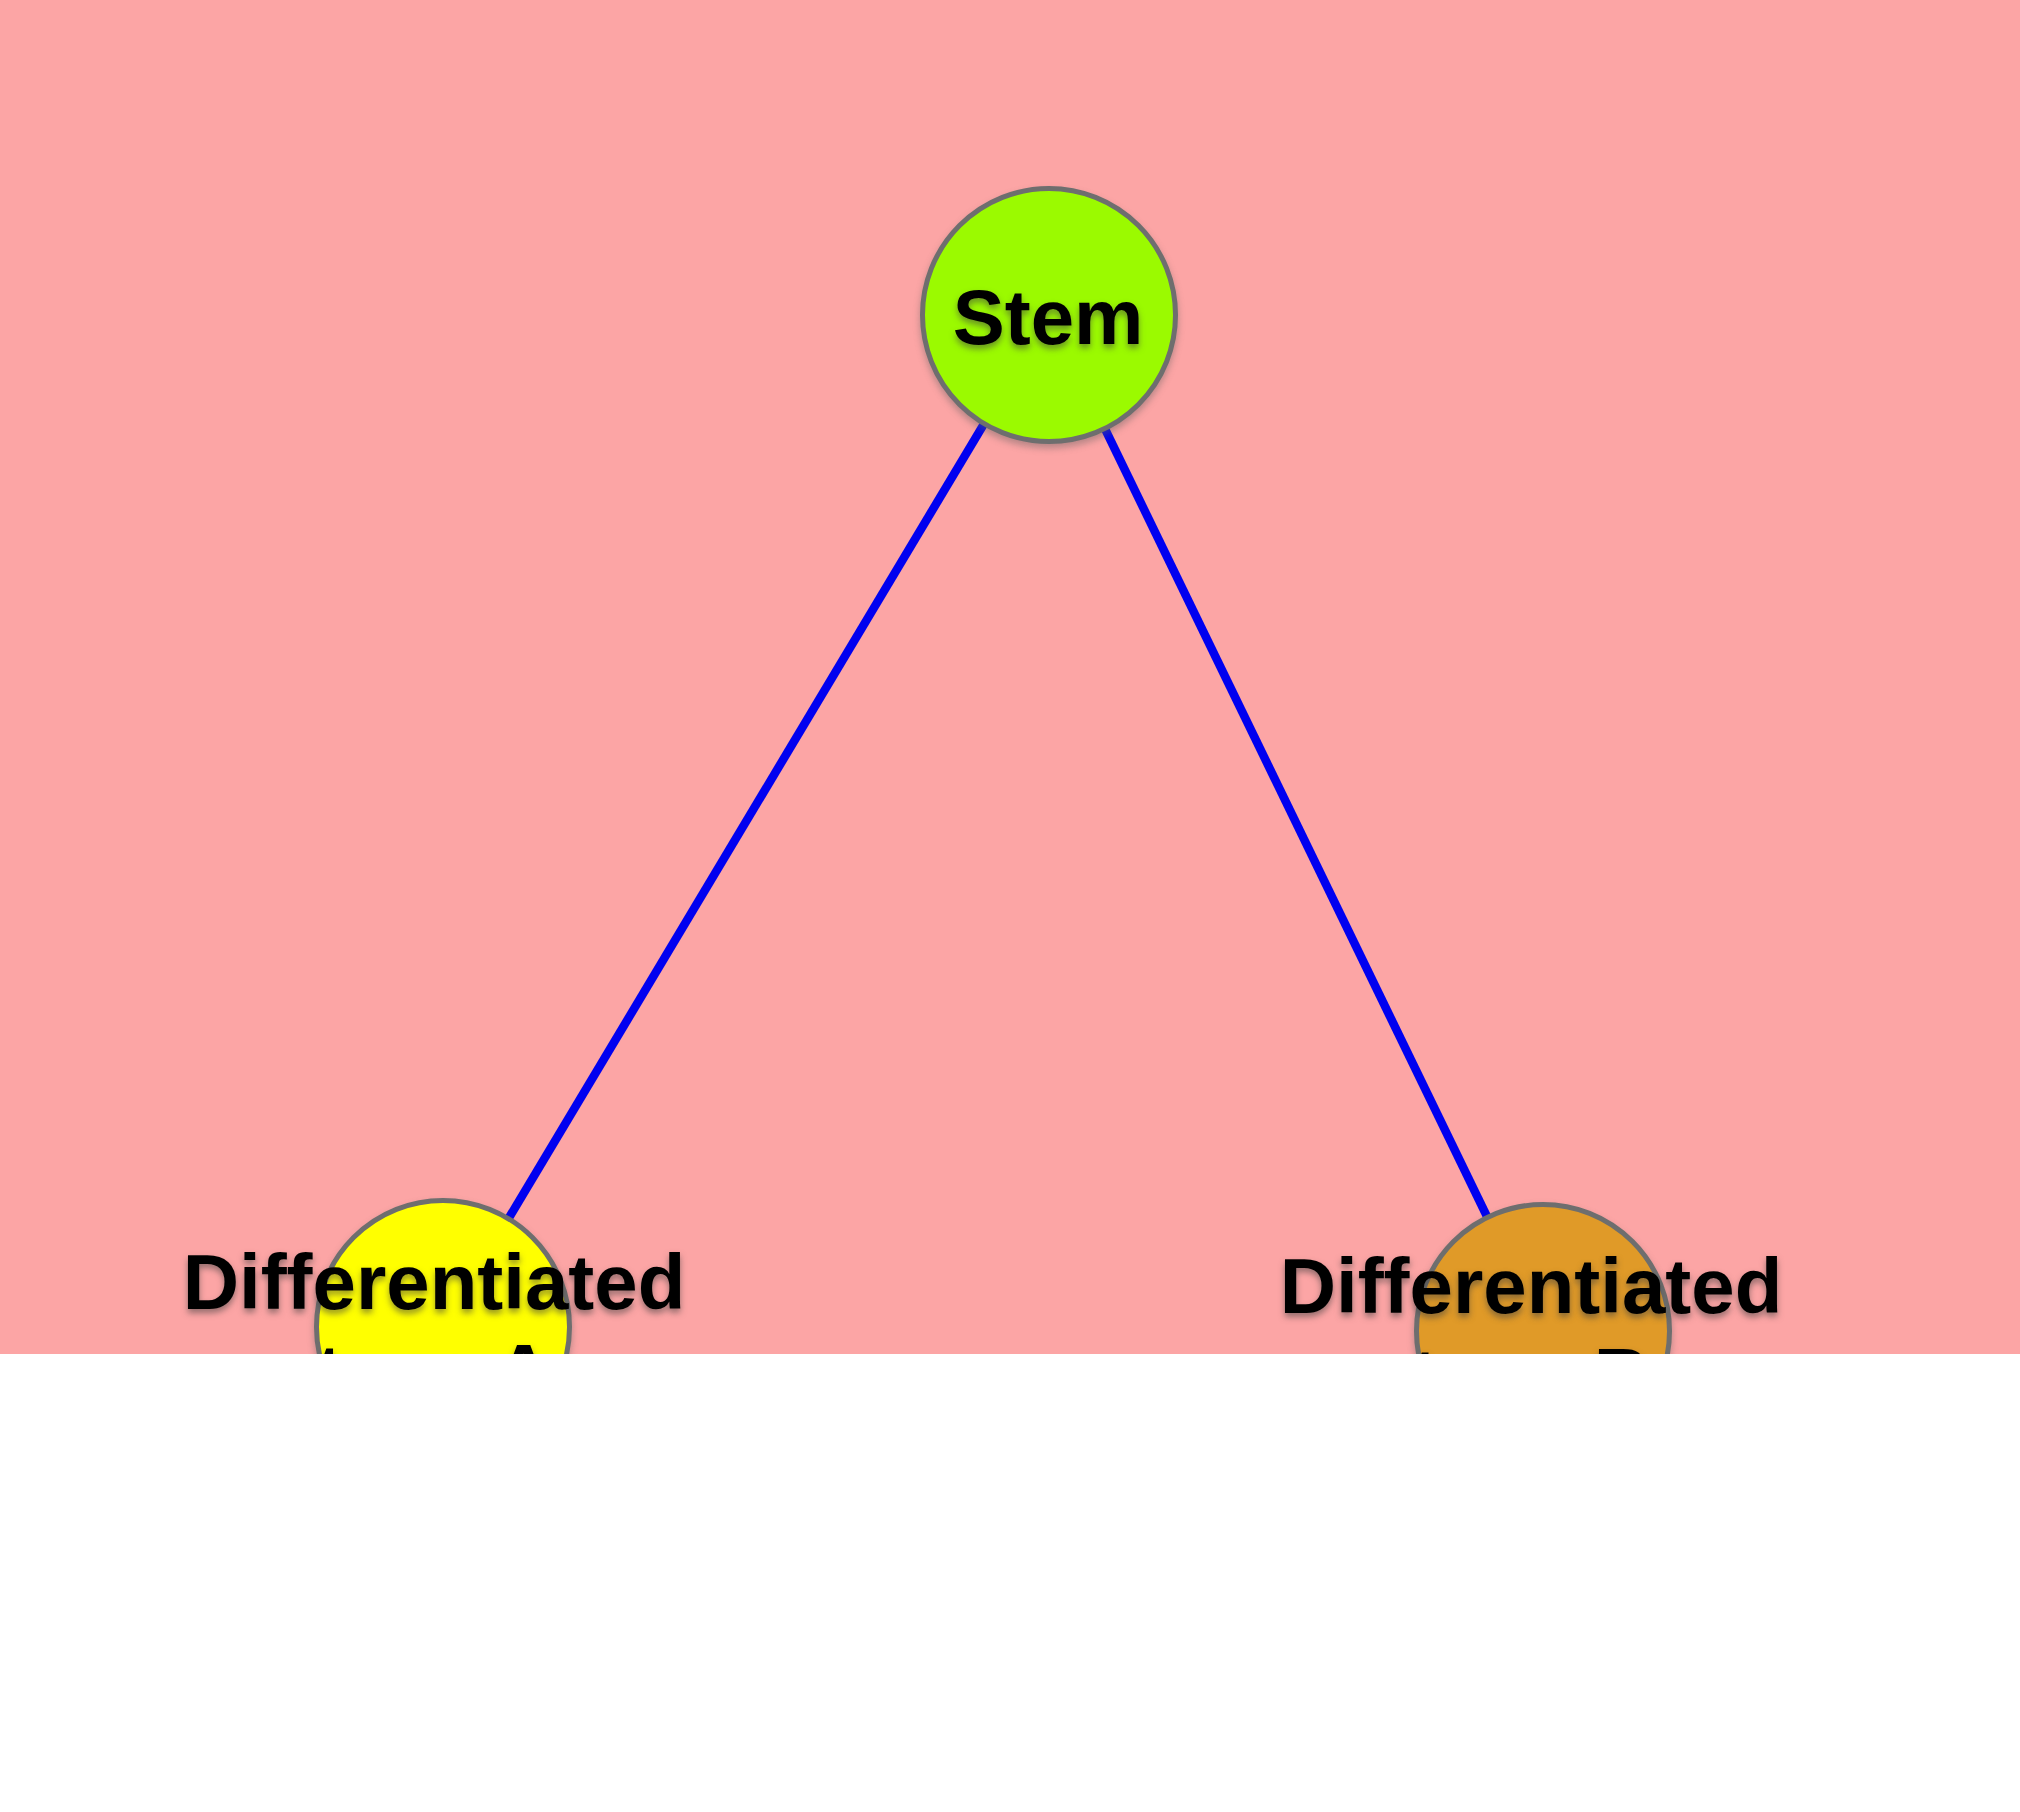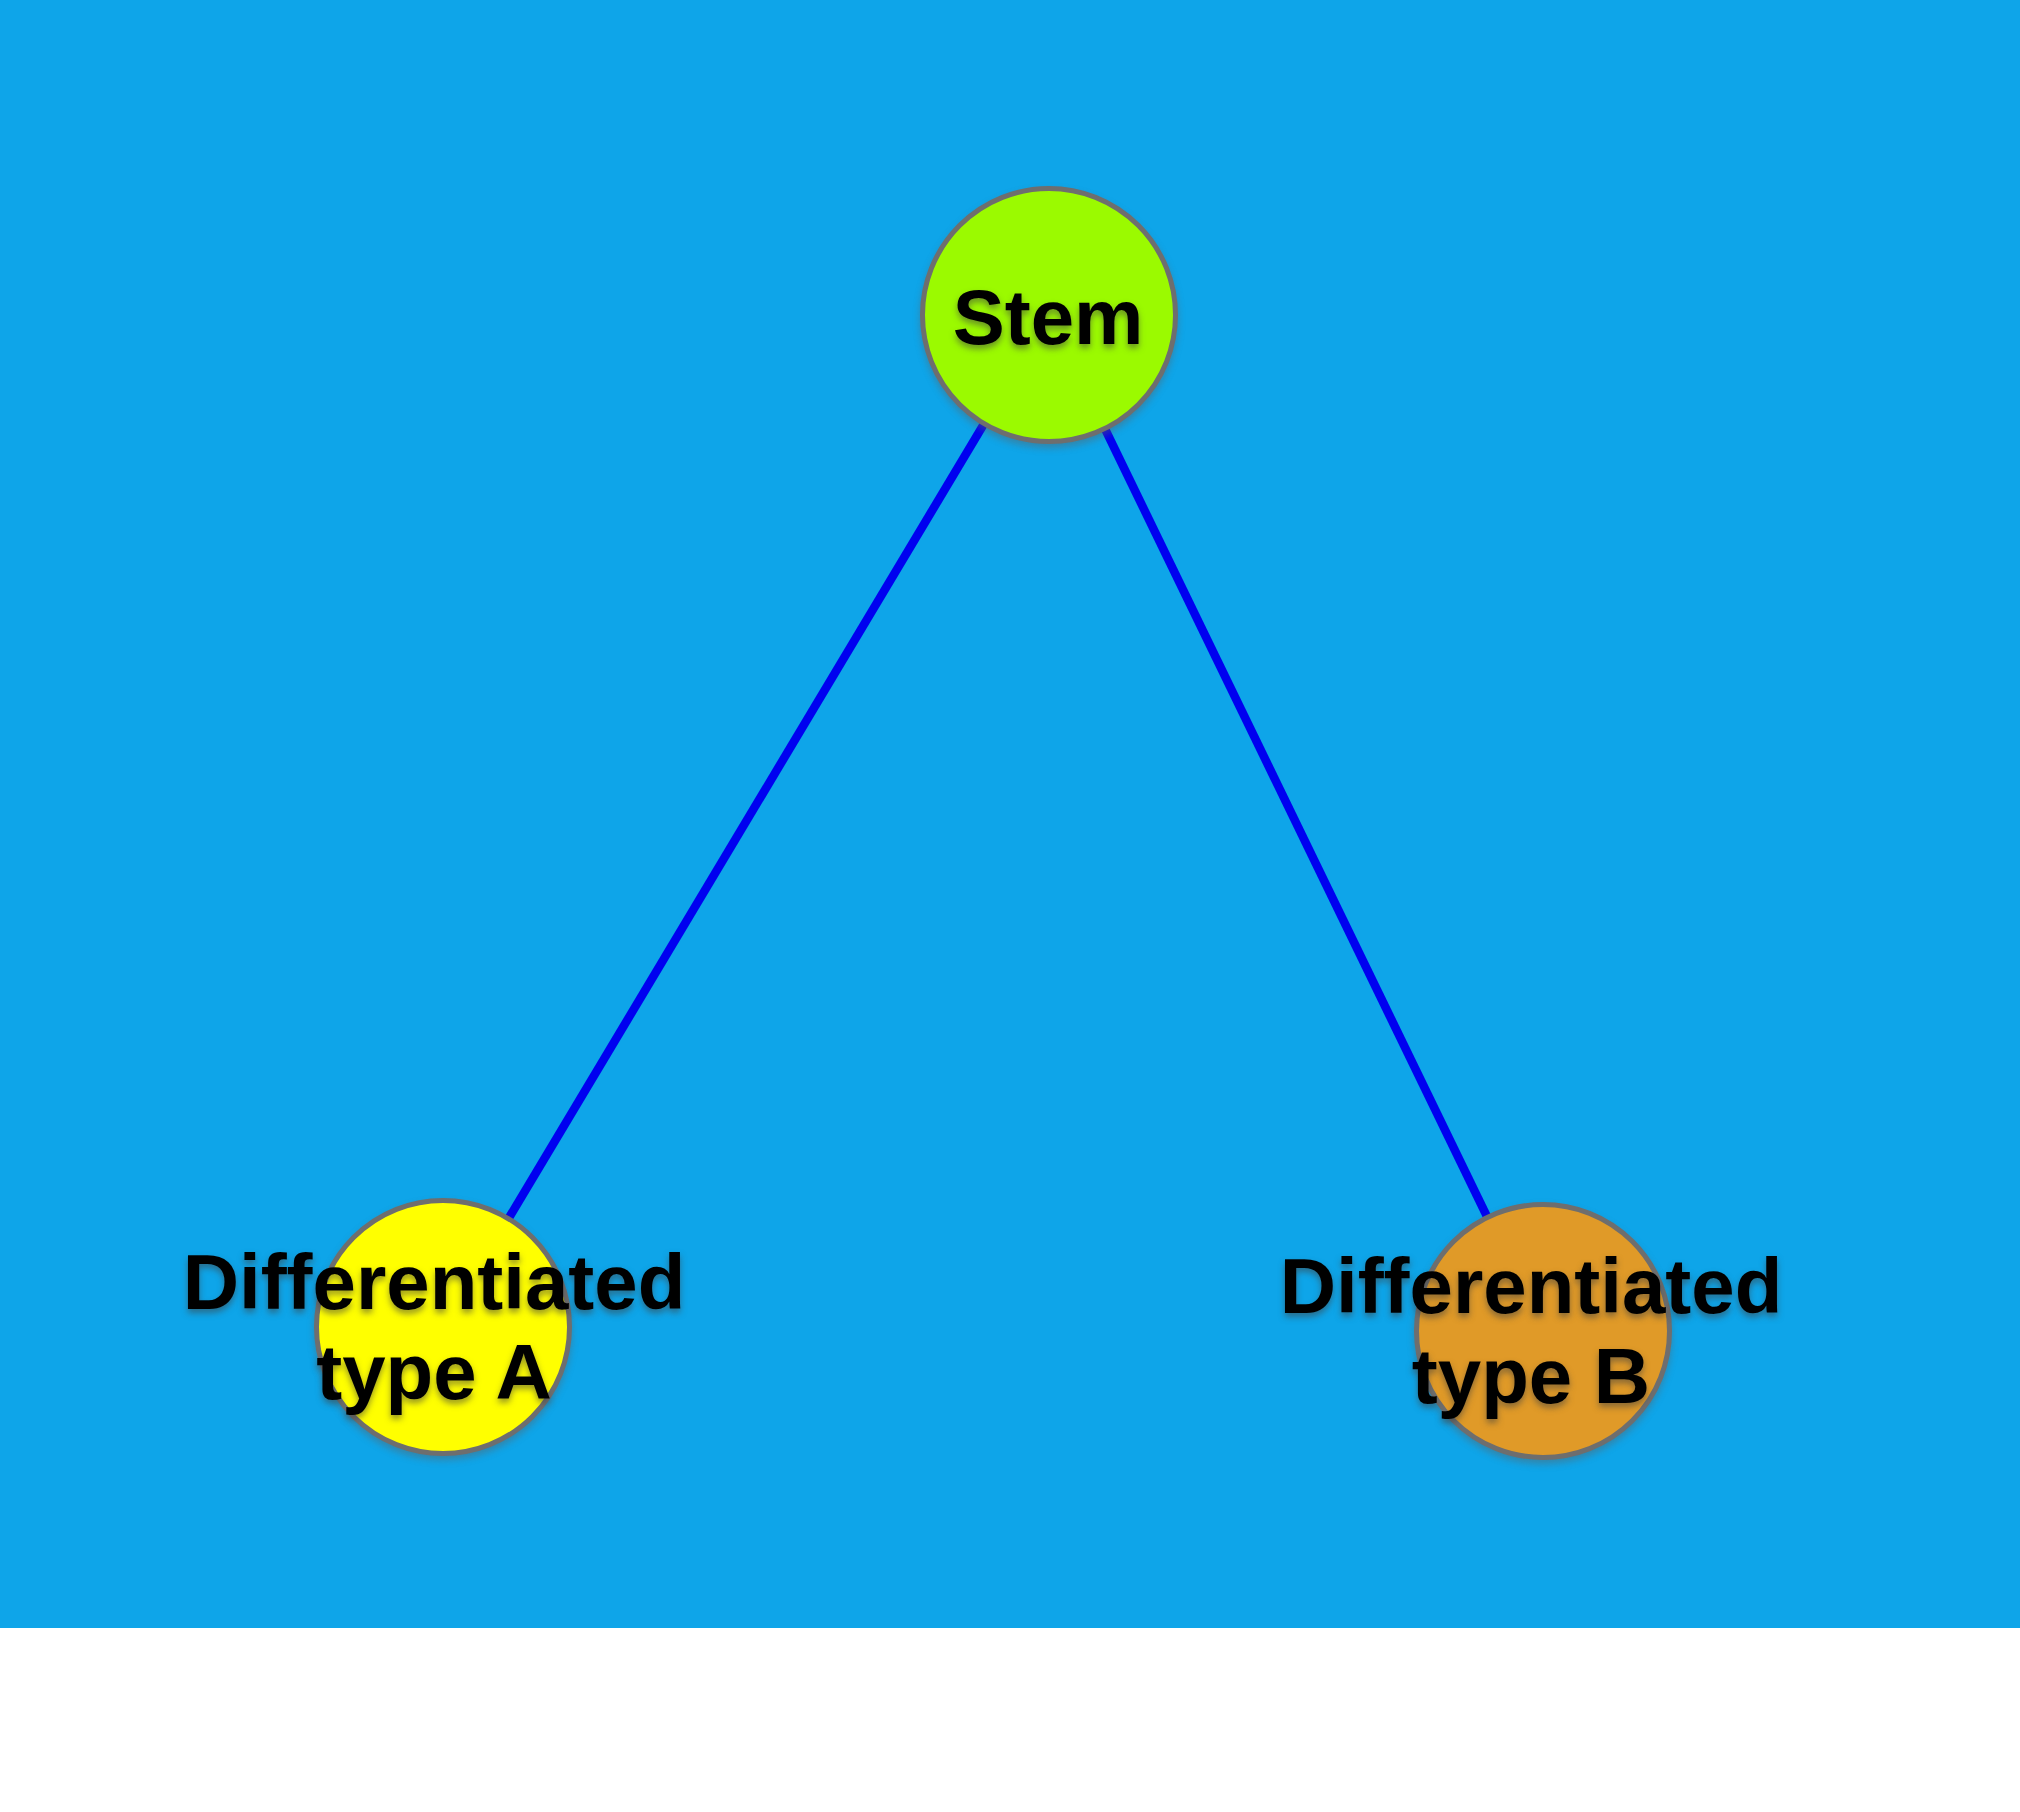--- a/index.html
+++ b/index.html
@@ -2,22 +2,22 @@
 <html style="font-size:13.6px"><head>
 <meta charset="utf-8">
 <style>
   html, body {
     margin: 0;
     padding: 0;
   }
   .canvas {
     position: relative;
     width: 2021px;
-    height: 1628px;
-    background: #0ea5e9;
+    height: 1354px;
+    background: #fca5a5;
     overflow: hidden;
     font-family: "Liberation Sans", sans-serif;
   }
   .edges-layer {
     position: absolute;
     left: 0;
     top: 0;
     width: 2021px;
     height: 1812px;
     z-index: 1;

